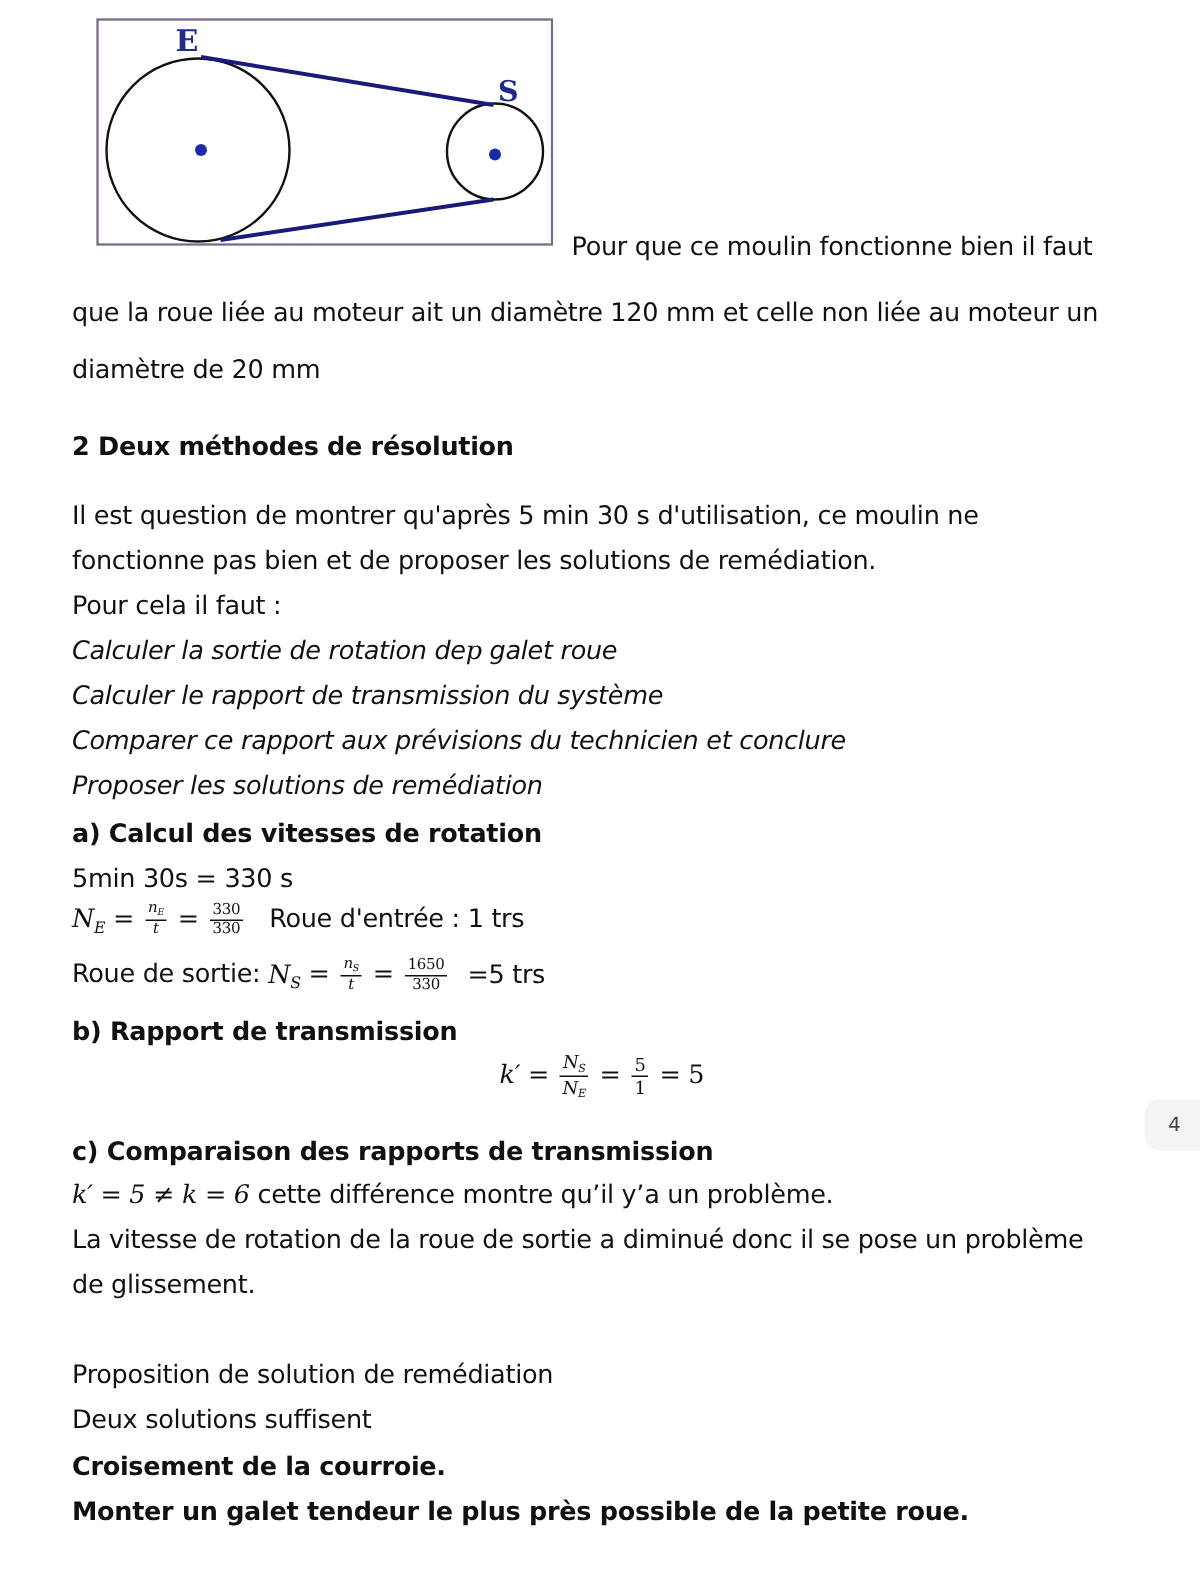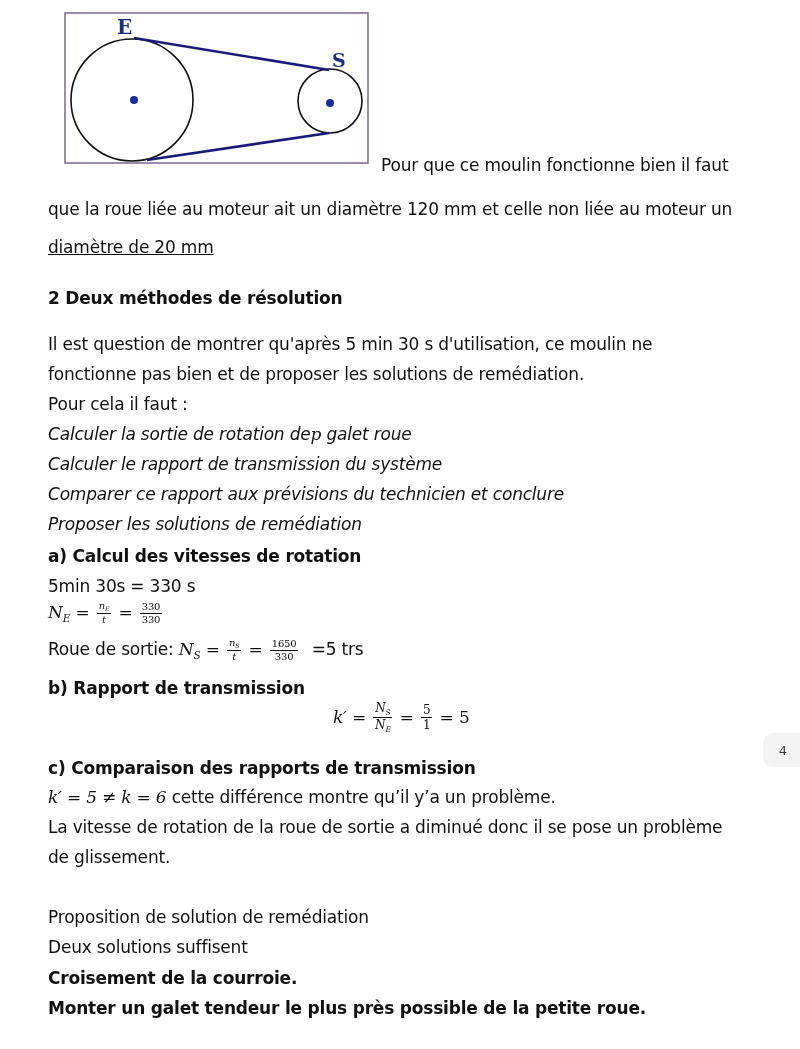--- a/index.html
+++ b/index.html
@@ -37,21 +37,21 @@
     <line x1="83" y1="148" x2="265" y2="121" stroke="#1a1a7a" stroke-width="2.6"></line>
     <circle cx="70" cy="88" r="4" fill="#1a2aa8"></circle>
     <circle cx="266" cy="91" r="4" fill="#1a2aa8"></circle>
     <text x="53" y="22" font-family="DejaVu Serif, serif" font-weight="bold" font-size="20" fill="#1e2a8c">E</text>
     <text x="268" y="55" font-family="DejaVu Serif, serif" font-weight="bold" font-size="19" fill="#1e2a8c">S</text>
   </svg>
 </div>
 
 <div class="t" style="left:381px; top:155px;">Pour que ce moulin fonctionne bien il faut</div>
 <div class="t" style="top:199px;">que la roue liée au moteur ait un diamètre 120 mm et celle non liée au moteur un</div>
-<div class="t" style="top:237px;text-decoration:underline;">diamètre de 20 mm</div>
+<div class="t" style="top:237px;">diamètre de 20 mm</div>
 
 <div class="t b" style="top:288px;">2 Deux méthodes de résolution</div>
 <div class="t" style="top:334px;">Il est question de montrer qu'après 5 min 30 s d'utilisation, ce moulin ne</div>
 <div class="t" style="top:364px;">fonctionne pas bien et de proposer les solutions de remédiation.</div>
 <div class="t" style="top:394px;">Pour cela il faut :</div>
 
 <div class="t i" style="top:424px;">
   <span>Calculer la sortie de rotation de</span><span class="m">p</span><span> galet roue</span>
 </div>
 <div class="t i" style="top:454px;">Calculer le rapport de transmission du système</div>
@@ -66,20 +66,21 @@
   <span class="mr">=</span>
   <span class="frac small">
       <span class="num m"><span>n</span><span class="sub">E</span></span>
       <span class="den m">t</span>
     </span>
   <span class="mr">=</span>
   <span class="frac small">
       <span class="num mr">330</span>
       <span class="den mr">330</span>
     </span>
+  <span style="margin-left:10px;">Roue d'entrée : 1 trs</span>
 </div>
 
 <div class="t" style="top:638px;">
   <span>Roue de sortie: </span>
   <span class="m"><span>N</span><span class="sub">S</span></span>
   <span class="mr">=</span>
   <span class="frac small">
       <span class="num m"><span>n</span><span class="sub">S</span></span>
       <span class="den m">t</span>
     </span>

